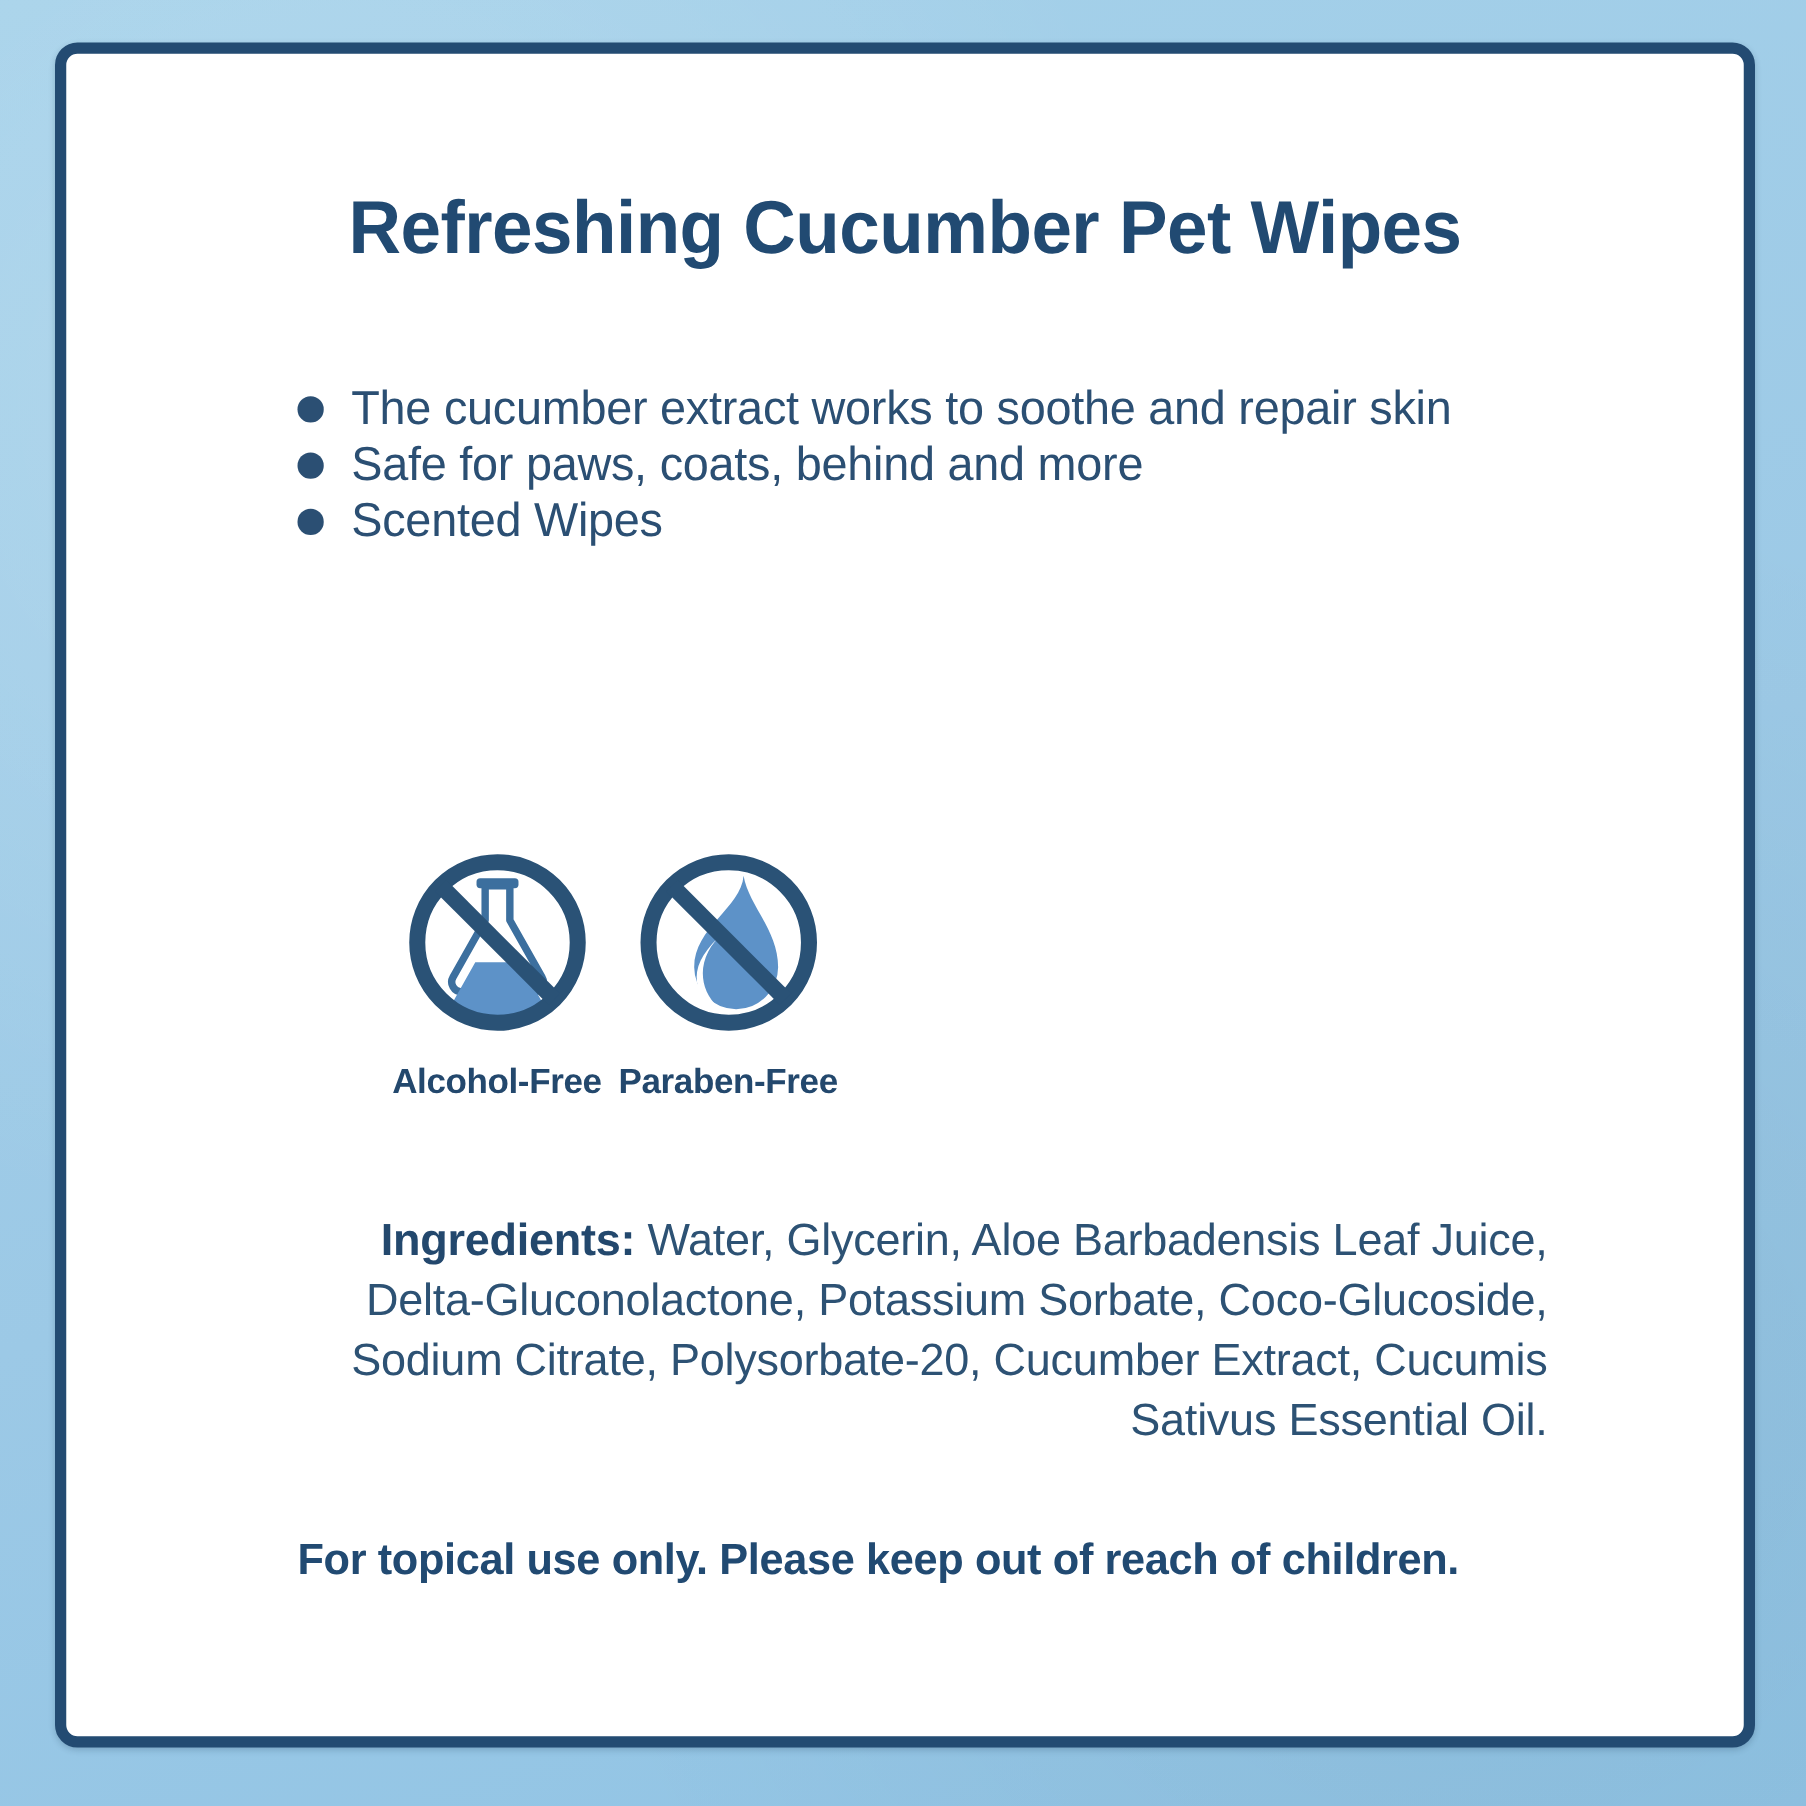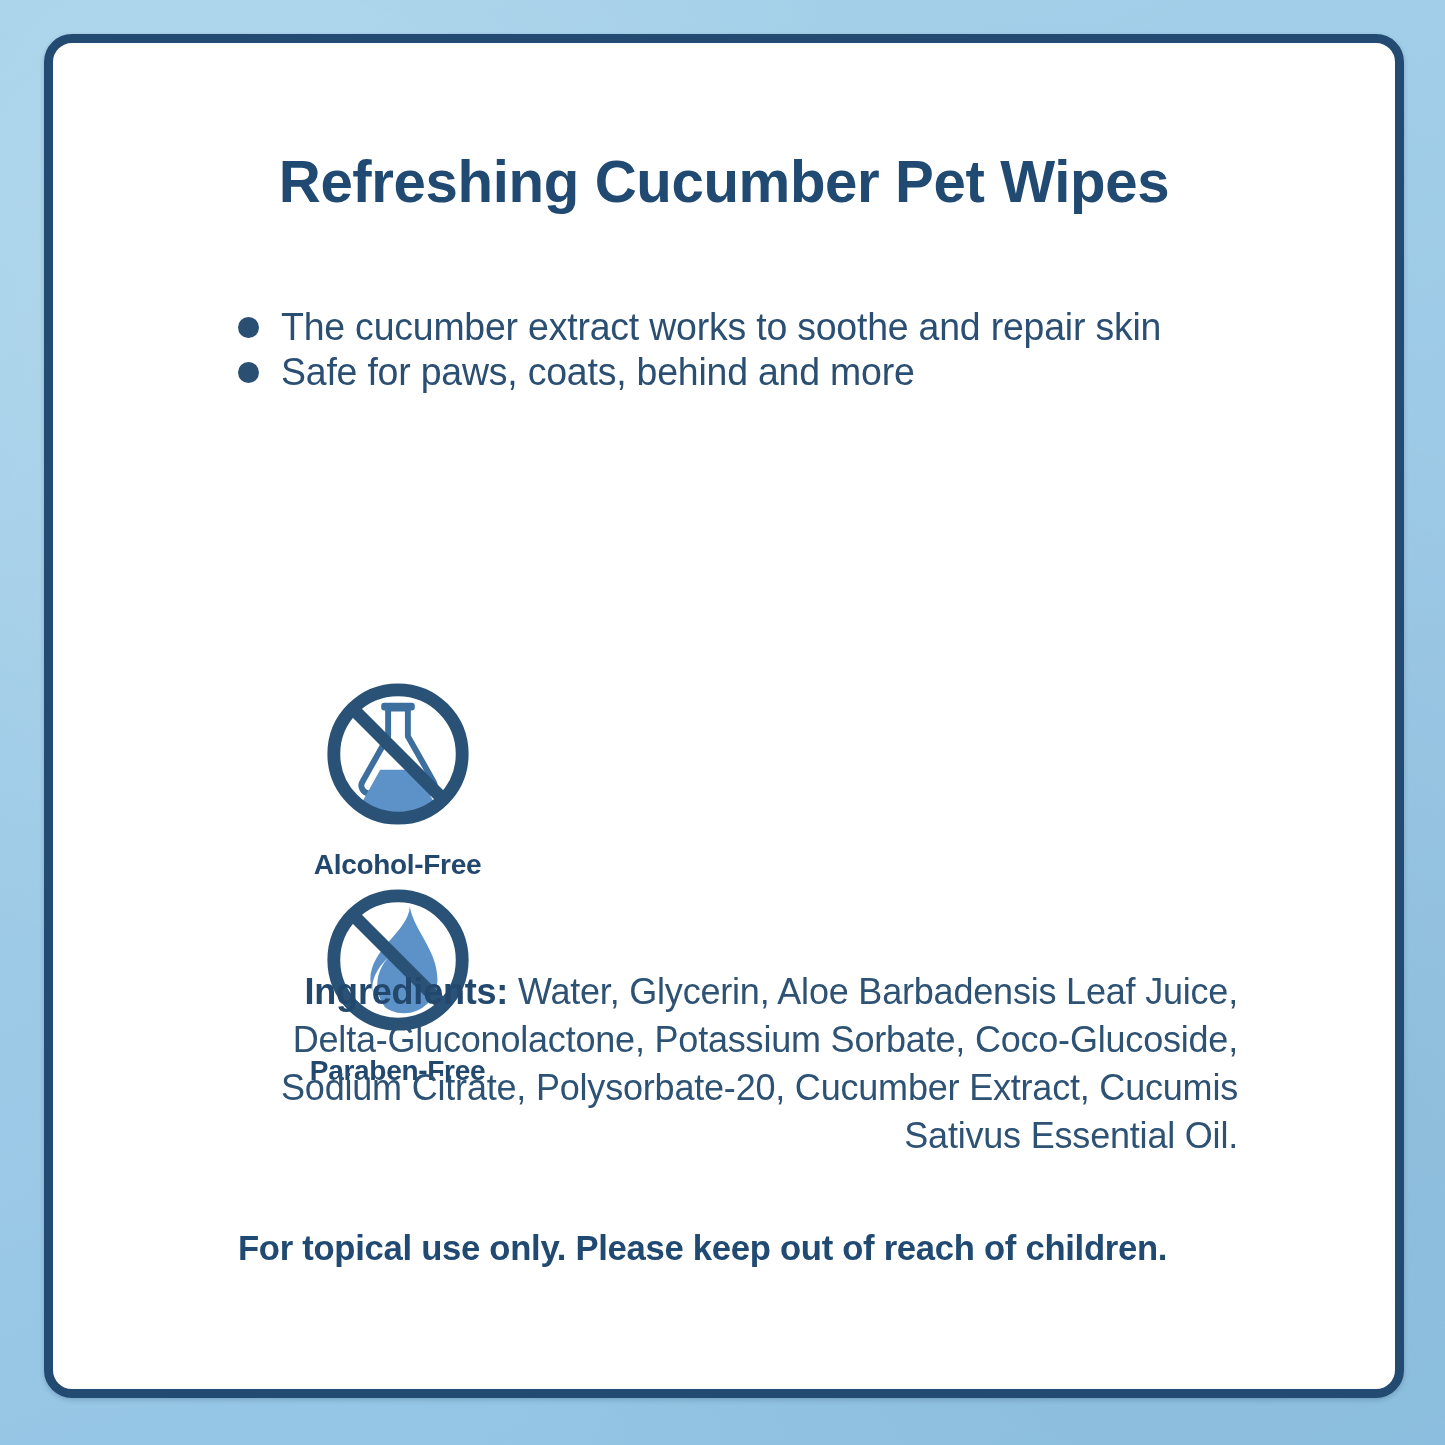--- a/index.html
+++ b/index.html
@@ -27,21 +27,21 @@
   }
 
   #card {
     position:absolute;
     left:44px;
     top:34px;
     width:1360px;
     height:1364px;
     background:#ffffff;
     border:9px solid #234b72;
-    border-radius:28px;
+    border-radius:18px;
     box-shadow:0 2px 5px rgba(20,45,75,0.22);
     overflow:hidden;
   }
 
   #inner {
     position:absolute;
     inset:0;
     padding:0;
   }
 
@@ -93,21 +93,20 @@
   }
 
   
   #badges {
     position:absolute;
     left:252px;
     top:632px;
     width:960px;
     display:flex;
     justify-content:flex-start;
-    flex-direction:column;
   }
   .badge {
     width:185px;
     text-align:center;
   }
   .badge-art {
     width:160px;
     height:158px;
     margin:0 auto;
   }
@@ -165,20 +164,24 @@
     <h1 id="title">Refreshing Cucumber Pet Wipes</h1>
 
     <ul id="bullets">
       <li class="bullet-row">
         <span class="bullet-dot"></span>
         <span class="bullet-text">The cucumber extract works to soothe and repair skin</span>
       </li>
       <li class="bullet-row">
         <span class="bullet-dot"></span>
         <span class="bullet-text">Safe for paws, coats, behind and more</span>
+      </li>
+      <li class="bullet-row">
+        <span class="bullet-dot"></span>
+        <span class="bullet-text">Scented Wipes</span>
       </li>
     </ul>
 
     <div id="badges">
 
       <div class="badge">
         <div class="badge-art">
           <svg viewBox="0 0 160 160" xmlns="http://www.w3.org/2000/svg">
             <g>
 

